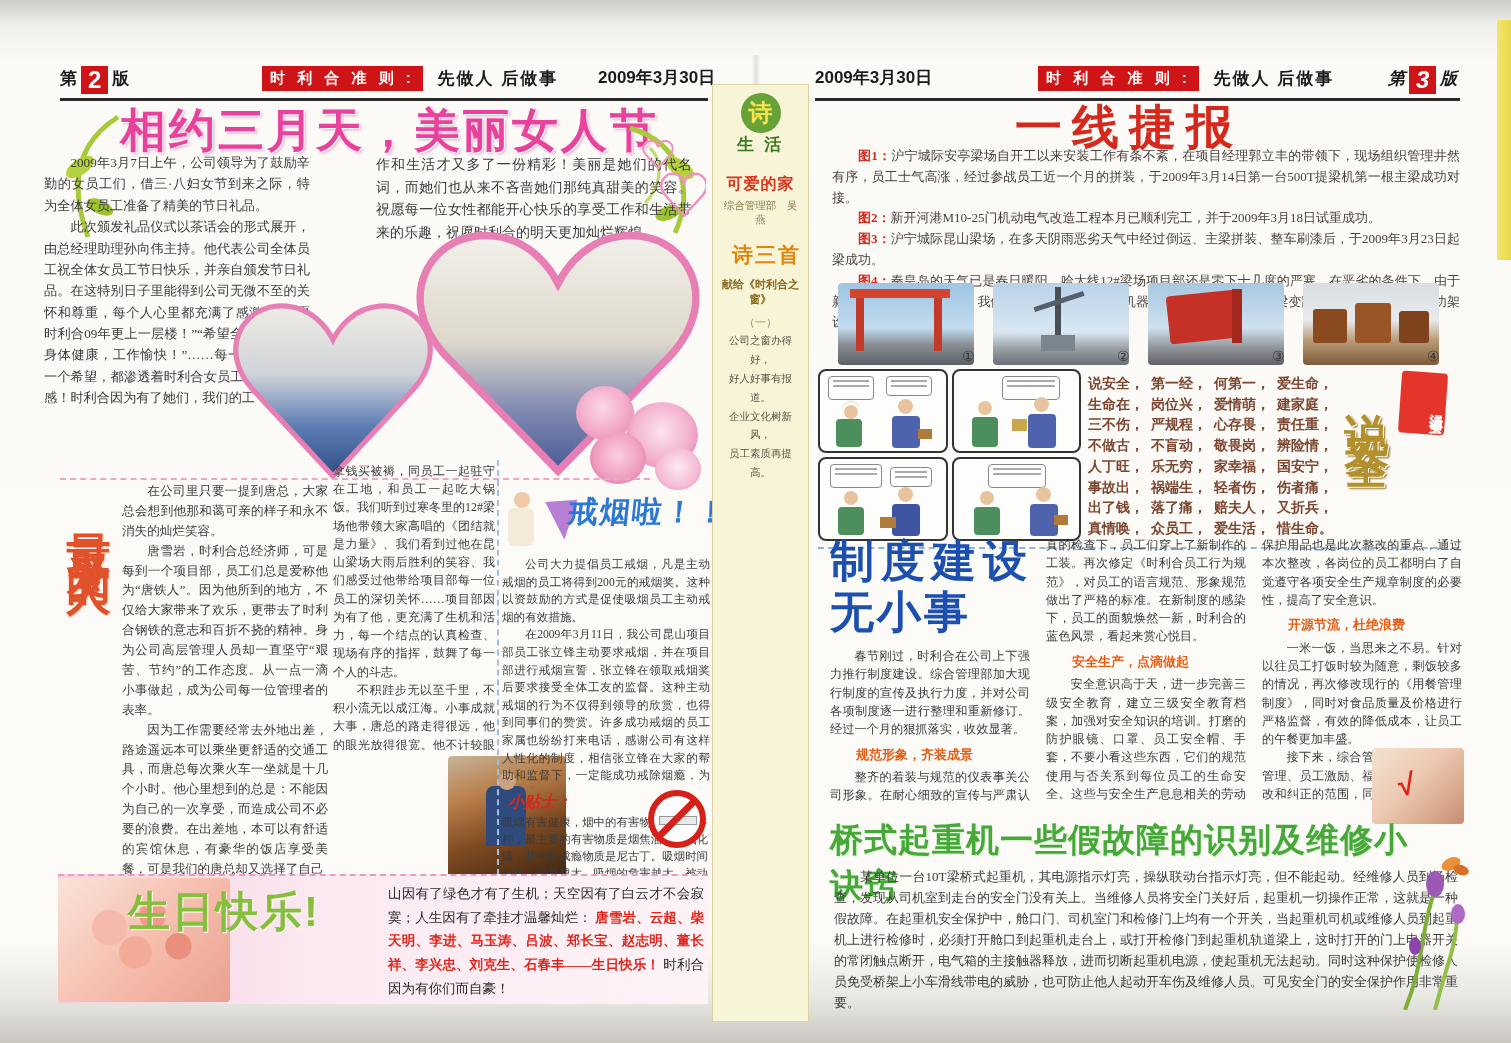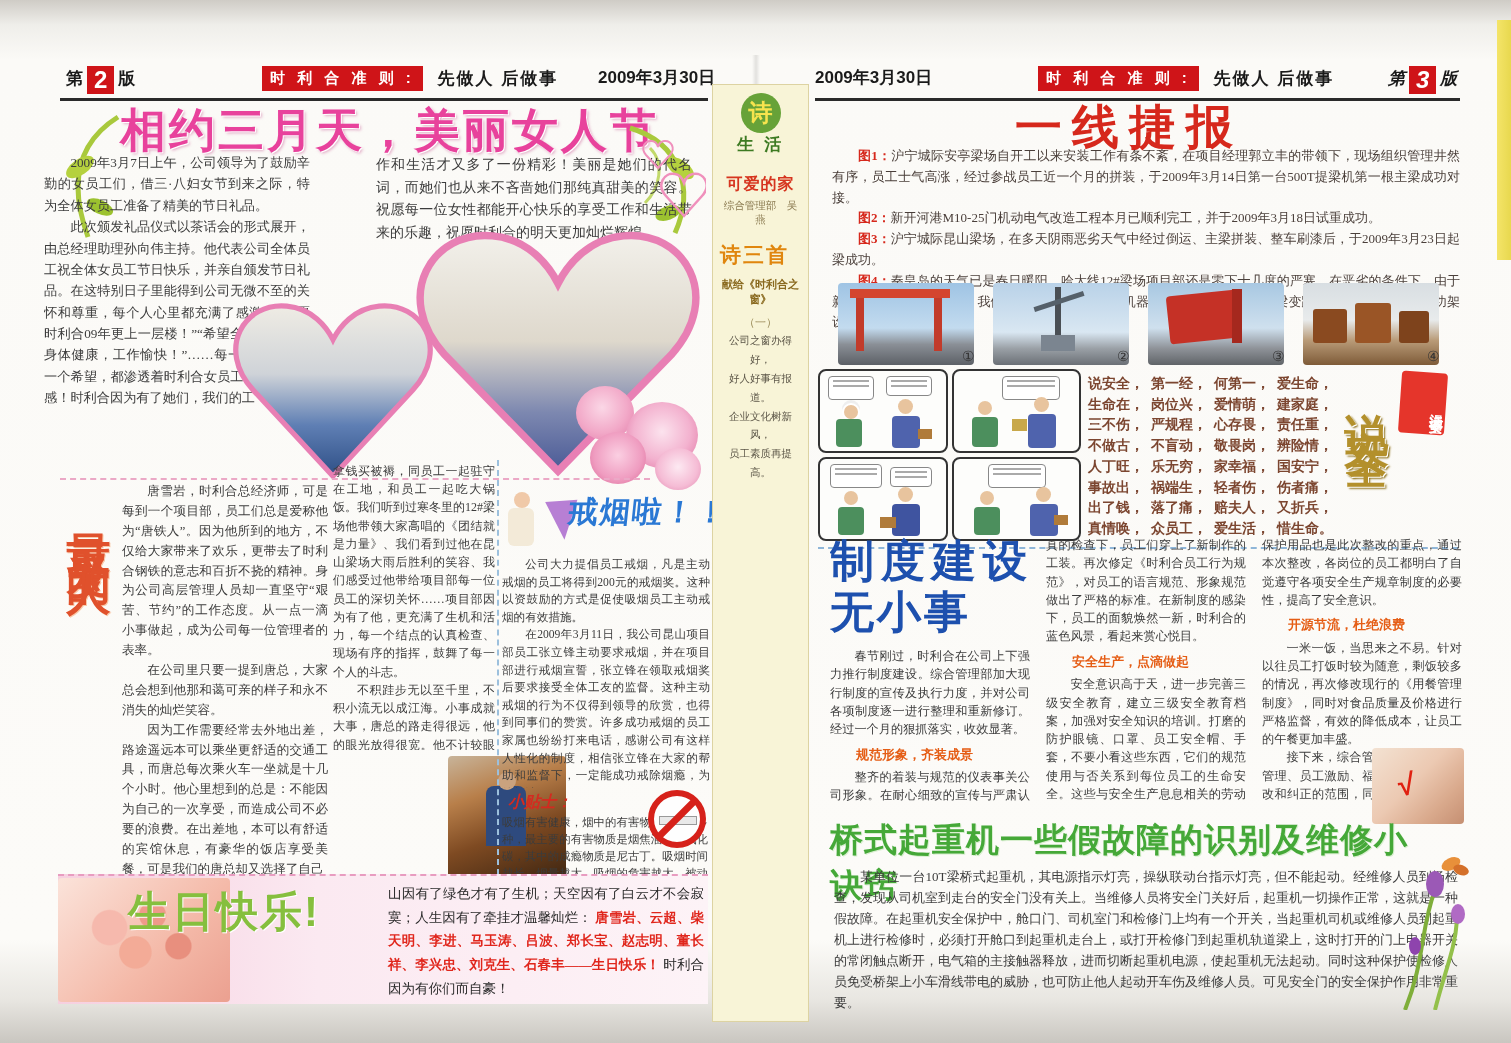--- a/index.html
+++ b/index.html
@@ -38,21 +38,21 @@
   .bday{position:absolute;left:58px;top:874px;width:650px;height:128px;background:linear-gradient(90deg,#f6cfdf,#fbe9f1 40%,#fdf3f7);border-top:2px dashed #e89cc0;}
   .bday-title{position:absolute;left:128px;top:884px;font-size:42px;font-weight:bold;color:#86bf3e;letter-spacing:2px;text-shadow:1px 1px 0 #fff;}
   .bday-text{position:absolute;left:388px;top:882px;width:316px;font-size:13.5px;line-height:1.75;}
   
   .poetry{position:absolute;left:712px;top:84px;width:97px;height:938px;background:#f8f4d7;border:1px solid #ddd3a2;box-sizing:border-box;padding:8px 7px;font-family:"Liberation Serif",serif;}
   .poetry-logo{width:40px;height:40px;border-radius:50%;background:#67a238;color:#f7e44e;font-size:24px;font-weight:bold;text-align:center;line-height:40px;display:inline-block;}
   .poetry-logo-txt{display:inline-block;color:#3d7a22;font-size:17px;font-weight:bold;letter-spacing:3px;vertical-align:10px;}
   .poem-title{color:#d6351f;font-weight:bold;font-size:16px;text-align:center;margin:10px 0 4px;letter-spacing:1px;}
   .poem-author{color:#8a7a50;font-size:10.5px;text-align:center;margin-bottom:6px;}
   .poem-body{font-size:10.5px;line-height:1.78;color:#5c5648;white-space:pre-line;text-align:left;}
-  .poems3-title{color:#e0860e;font-weight:bold;font-size:21px;text-align:left;margin:14px 0 8px;letter-spacing:2px;}
+  .poems3-title{color:#e0860e;font-weight:bold;font-size:21px;text-align:right;margin:14px 0 8px;letter-spacing:2px;}
   .dedication{color:#8a6a20;font-size:11px;font-weight:bold;text-align:center;margin-bottom:8px;}
   .stanza-label{color:#9a8a58;font-size:11px;text-align:center;margin:8px 0 2px;}
   .stanza{font-size:10.5px;line-height:1.8;color:#5c5648;white-space:pre-line;text-align:center;}
   
   .title-red{position:absolute;left:1015px;top:96px;font-size:47px;font-weight:bold;color:#d6281c;letter-spacing:10px;}
   .captions{position:absolute;left:832px;top:146px;width:628px;font-size:13px;line-height:1.6;font-family:"Liberation Serif",serif;color:#4a3f3a;text-align:justify;}
   .captions p{margin:0;text-indent:2em;}
   .cap-label{color:#d6281c;font-weight:bold;margin-top:11px;}
   .mark{position:absolute;font-size:14px;color:#333;}
   
@@ -78,21 +78,21 @@
   .dash-pink-h{position:absolute;border-top:2px dashed #eba8c6;}
 </style>
 </head>
 <body>
 
 <div class="spread">
   <div class="edge-yellow"></div>
   <div class="fold" style="left:752px;"></div>
 
   <div>
-    <div class="hdr" style="left:66px;width:160px;">
+    <div class="hdr" style="left:60px;width:160px;">
       <span>第</span><span class="numbox">2</span><span>版</span>
     </div>
     <div class="hdr" style="left:262px;width:360px;">
       <span class="motto-badge">时 利 合 准 则 :</span>
       <span class="motto-text">先做人 后做事</span>
     </div>
     <div class="hdr" style="left:598px;width:120px;">2009年3月30日</div>
     <div class="hrule" style="left:60px;top:98px;width:648px;"></div>
 
     <div class="title-pink">相约三月天，美丽女人节</div>
@@ -149,22 +149,22 @@
     <div>
       <div class="rose" style="left:576px;top:386px;width:58px;height:54px;background:radial-gradient(circle at 45% 40%,#fbd7e6,#f2a9c8 55%,#e27ba8);"></div>
       <div class="rose" style="left:626px;top:402px;width:72px;height:66px;background:radial-gradient(circle at 50% 45%,#fce3ee,#f3b2cf 55%,#df6f9f);"></div>
       <div class="rose" style="left:590px;top:432px;width:56px;height:52px;background:radial-gradient(circle at 50% 45%,#fbcfe2,#ef9cc0 60%,#d96594);"></div>
       <div class="rose" style="left:655px;top:448px;width:46px;height:42px;background:radial-gradient(circle at 50% 45%,#fde9f2,#f5bcd5 60%,#e184ad);"></div>
     </div>
 
     <div class="dash-pink-h" style="left:60px;top:478px;width:590px;"></div>
     <div class="vert-title lovely-title">最可爱的人</div>
     <div class="txt abs" style="left:122px;top:482px;width:206px;height:392px;font-size:12.6px;line-height:1.58;overflow:hidden;">
+      <p>在公司里只要一提到唐总，大家总会想到他那和蔼可亲的样子和永不消失的灿烂笑容。</p>
       <p>唐雪岩，时利合总经济师，可是每到一个项目部，员工们总是爱称他为“唐铁人”。因为他所到的地方，不仅给大家带来了欢乐，更带去了时利合钢铁的意志和百折不挠的精神。身为公司高层管理人员却一直坚守“艰苦、节约”的工作态度。从一点一滴小事做起，成为公司每一位管理者的表率。</p>
-      <p>在公司里只要一提到唐总，大家总会想到他那和蔼可亲的样子和永不消失的灿烂笑容。</p>
       <p>因为工作需要经常去外地出差，路途遥远本可以乘坐更舒适的交通工具，而唐总每次乘火车一坐就是十几个小时。他心里想到的总是：不能因为自己的一次享受，而造成公司不必要的浪费。在出差地，本可以有舒适的宾馆休息，有豪华的饭店享受美餐，可是我们的唐总却又选择了自己</p>
     </div>
     <div class="txt abs" style="left:333px;top:462px;width:162px;height:288px;font-size:12px;line-height:1.52;overflow:hidden;">
       <p style="text-indent:0;">拿钱买被褥，同员工一起驻守在工地，和员工一起吃大锅饭。我们听到过寒冬里的12#梁场他带领大家高唱的《团结就是力量》、我们看到过他在昆山梁场大雨后胜利的笑容、我们感受过他带给项目部每一位员工的深切关怀……项目部因为有了他，更充满了生机和活力，每一个结点的认真检查、现场有序的指挥，鼓舞了每一个人的斗志。</p>
       <p>不积跬步无以至千里，不积小流无以成江海。小事成就大事，唐总的路走得很远，他的眼光放得很宽。他不计较眼前利益得与失，他的心总是为长远而打算。时利合也是因为有这样的好领导，它的路才会越走越广，它的未来才会更加辉煌！</p>
     </div>
     <div class="ph" style="left:448px;top:756px;width:118px;height:124px;background:linear-gradient(160deg,#c8b49a 0,#b87f4a 30%,#7e4a22 60%,#3c2410 100%);">
       <div style="position:absolute;left:38px;top:30px;width:40px;height:60px;background:#2e4a7e;border-radius:8px 8px 0 0;"></div>
       <div style="position:absolute;left:50px;top:16px;width:18px;height:18px;border-radius:50%;background:#caa27e;"></div>
     </div>

